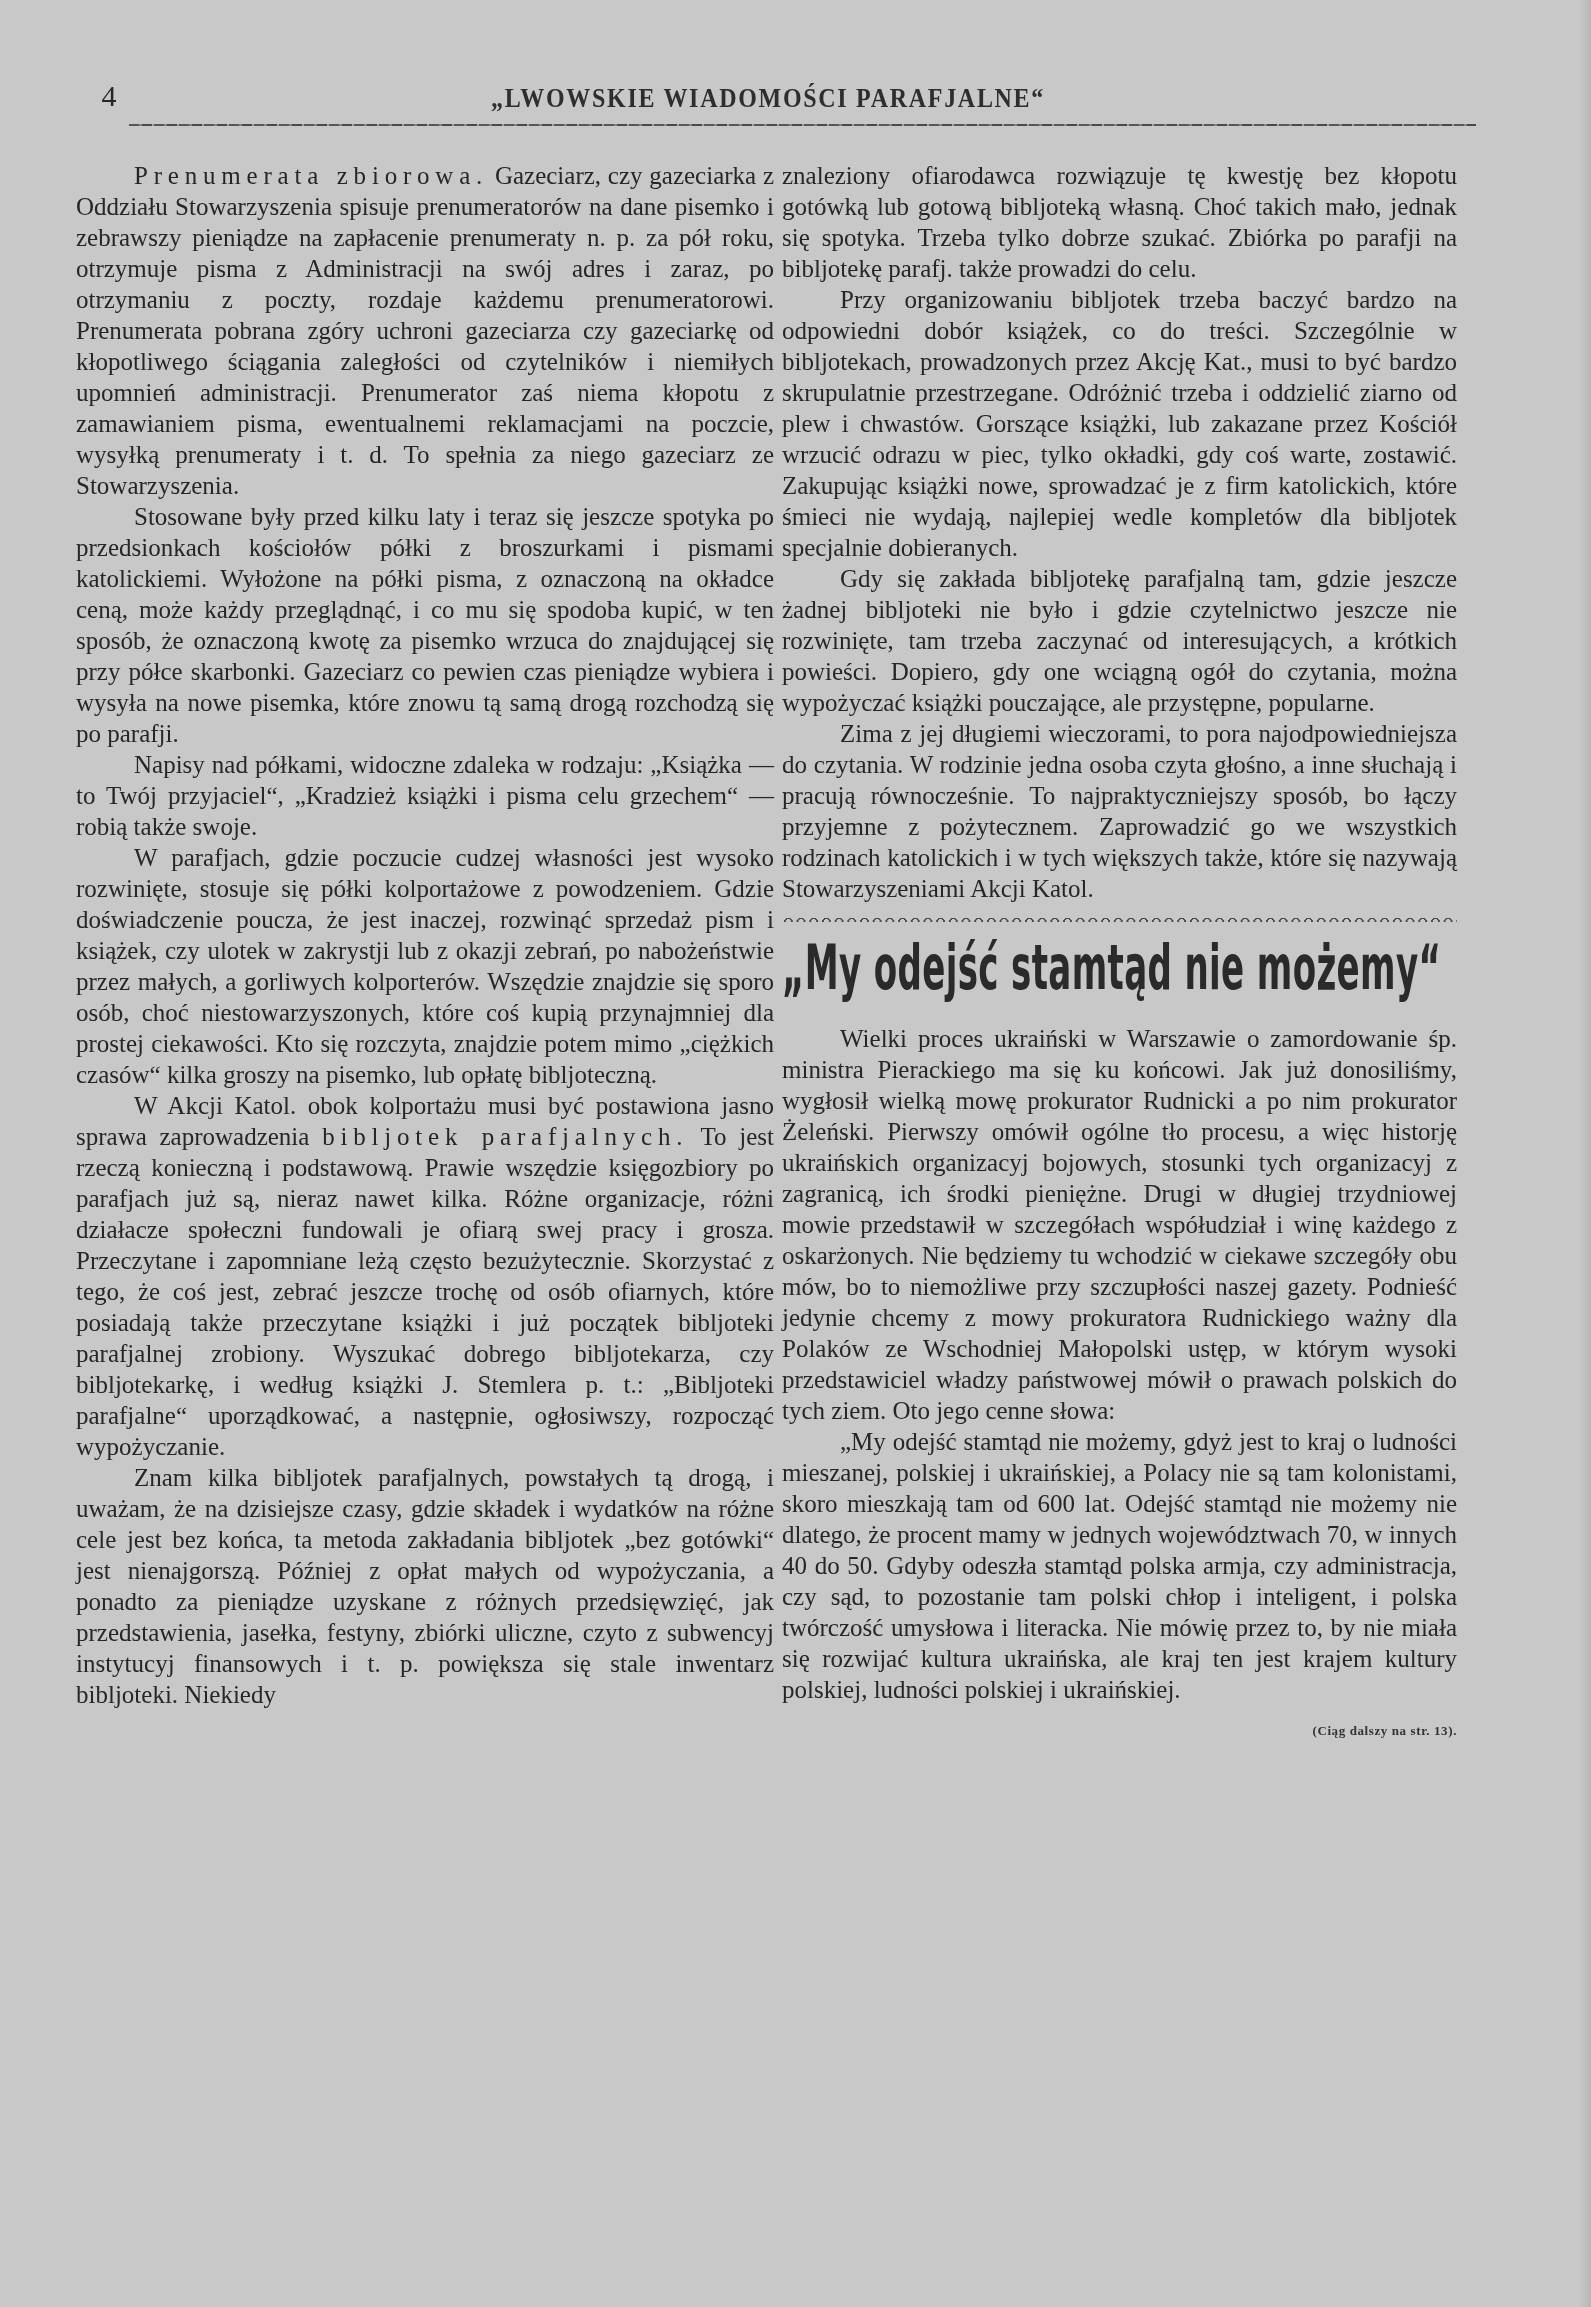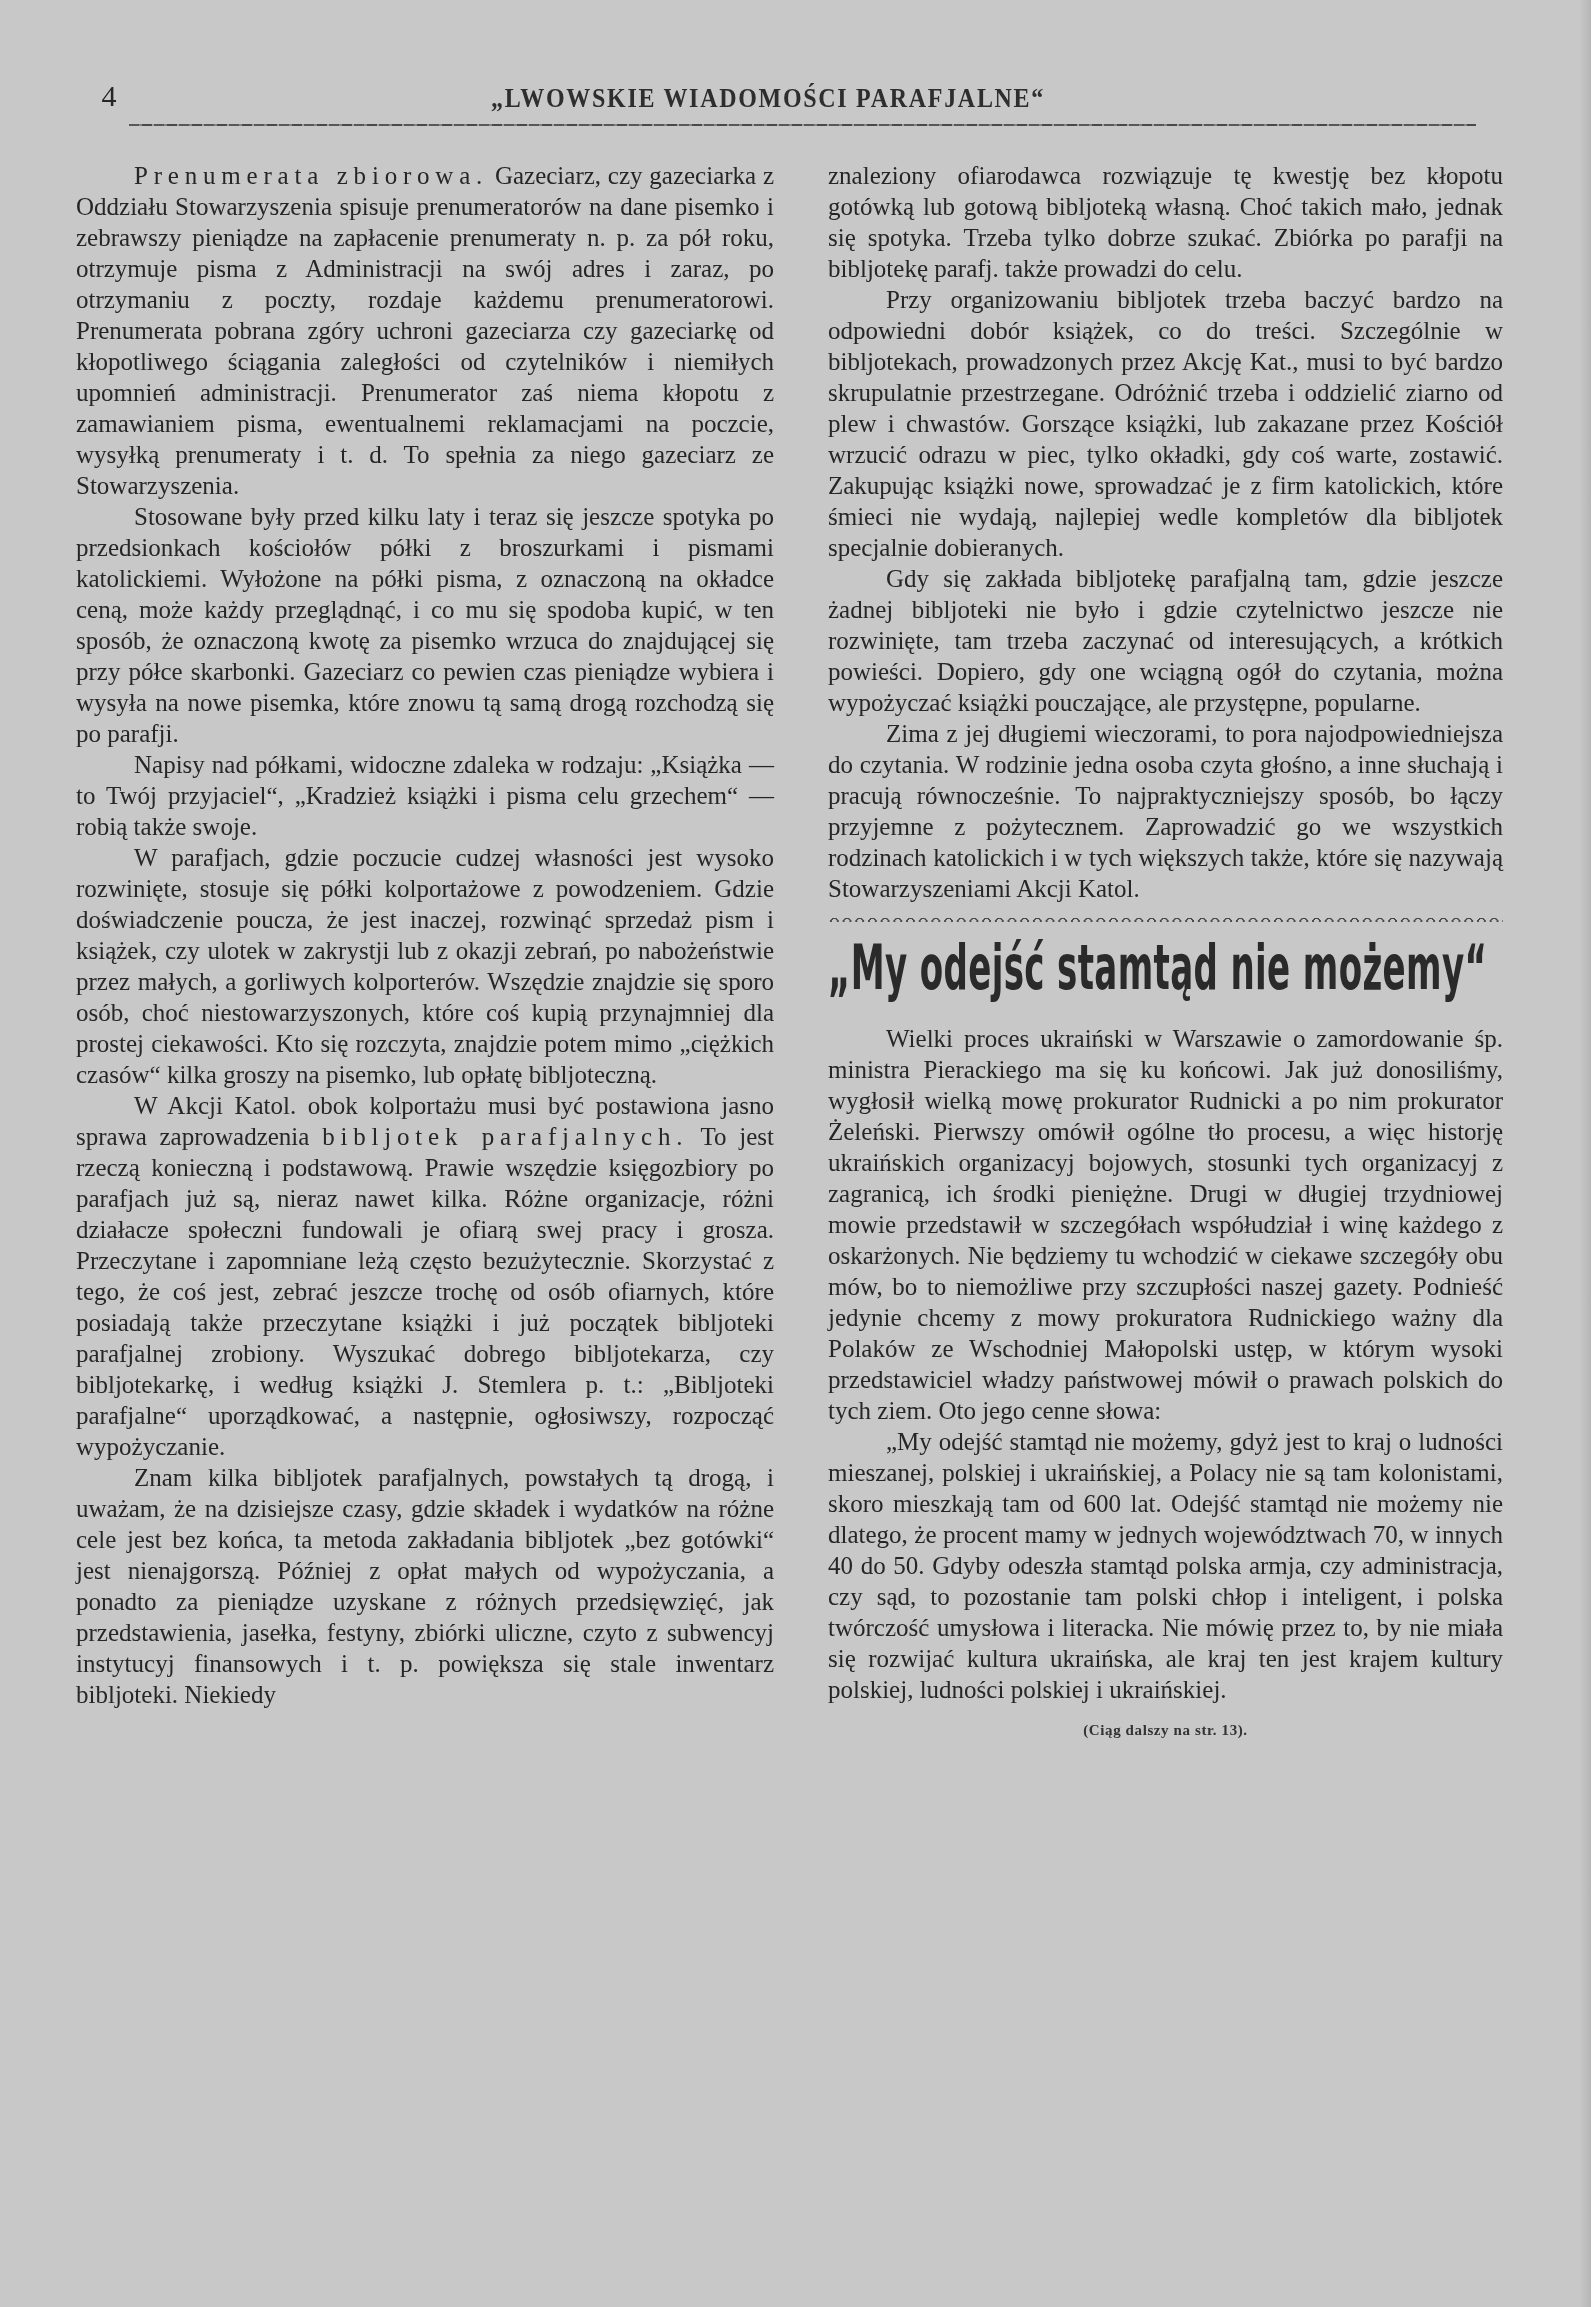--- a/index.html
+++ b/index.html
@@ -66,21 +66,21 @@
     .column {
       position: absolute;
       top: 160px;
       width: 698px;
       font-size: 25px;
       line-height: 31px;
       text-align: justify;
       hyphens: manual;
     }
     .col-left { left: 76px; }
-    .col-right { left: 828px; width: 675px; }
+    .col-right { left: 782px; width: 675px; }
     .column p {
       margin: 0;
       text-indent: 58px;
     }
     .spaced {
       letter-spacing: 5.8px;
     }
     .signature {
       display: block;
       text-align: right;
@@ -104,23 +104,23 @@
       line-height: 69px;
       letter-spacing: 0.6px;
       transform: scaleX(0.55);
       transform-origin: left center;
       white-space: nowrap;
       color: #2a2a2a;
       text-align: left;
     }
     .continuation {
       display: block;
-      text-align: center;
+      text-align: right;
       font-weight: bold;
-      font-size: 15px;
+      font-size: 13px;
       line-height: 31px;
       margin-top: 10.4px;
       letter-spacing: 0.6px;
       color: #333;
     }
   </style>
 </head>
 <body>
 
 <div class="page-edge"></div>

